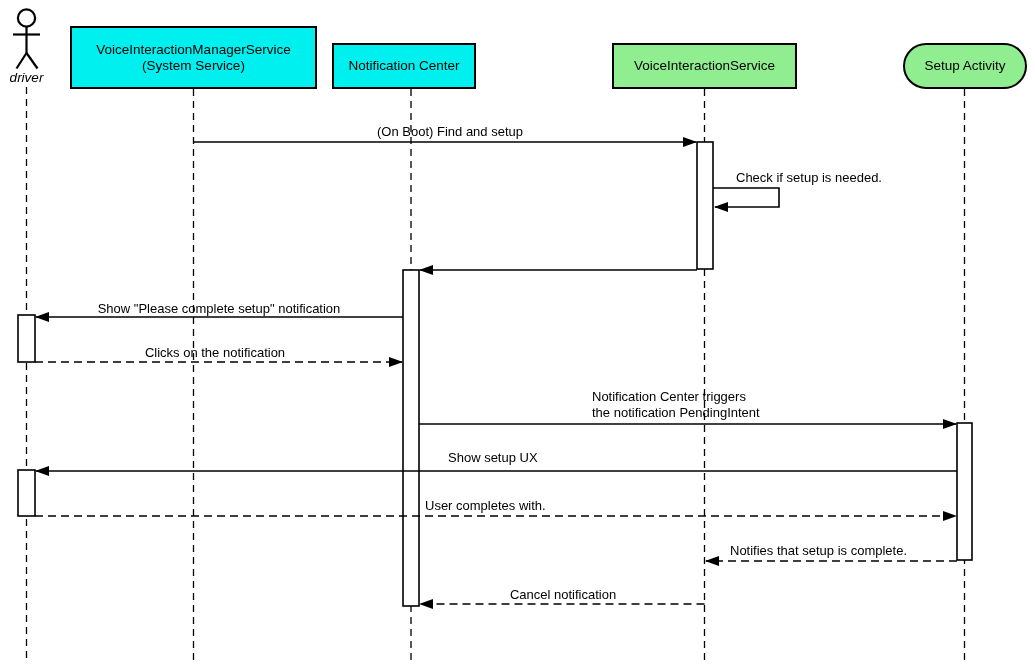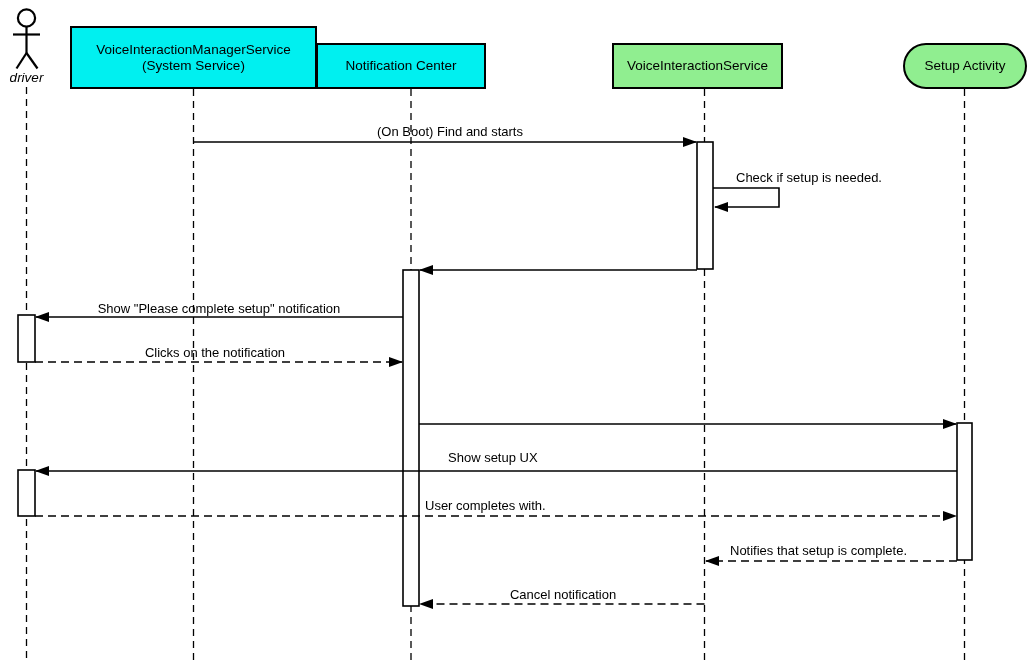--- a/index.html
+++ b/index.html
@@ -95,41 +95,45 @@
       <line x1="35" y1="516" x2="956" y2="516" stroke-dasharray="8,5" marker-end="url(#arr)"></line>
       <line x1="957" y1="561" x2="706" y2="561" stroke-dasharray="8,5" marker-end="url(#arr)"></line>
       <line x1="704.5" y1="604" x2="420" y2="604" stroke-dasharray="8,5" marker-end="url(#arr)"></line>
     </g>
   </svg>
 
   <div class="pbox cyan" style="left:70px; top:26px; width:247px; height:63px;">
     <span>VoiceInteractionManagerService</span>
     <span>(System Service)</span>
   </div>
-  <div class="pbox cyan" style="left:316px; top:43px; width:170px; height:46px;">
+  <div class="pbox cyan" style="left:332px; top:43px; width:144px; height:46px;">
     <span>Notification Center</span>
   </div>
-  <div class="pbox green" style="left:612px; top:43px; width:171px; height:46px;">
+  <div class="pbox green" style="left:612px; top:43px; width:185px; height:46px;">
     <span>VoiceInteractionService</span>
   </div>
   <div class="pbox green" style="left:903px; top:43px; width:124px; height:46px;border-radius:23px;">
     <span>Setup Activity</span>
   </div>
 
   <div class="actor-label" style="left:26.5px; top:70px;font-style:italic;">driver</div>
 
-  <div class="msg-label centered" style="left:450px; top:124px;">(On Boot) Find and starts</div>
+  <div class="msg-label centered" style="left:450px; top:124px;">(On Boot) Find and setup</div>
 
   <div class="msg-label" style="left:736px; top:170px;">Check if setup is needed.</div>
 
 
   <div class="msg-label centered" style="left:219px; top:301px;">Show "Please complete setup" notification</div>
 
   <div class="msg-label centered" style="left:215px; top:345px;text-align:center;">Clicks on the notification</div>
 
+  <div class="msg-label" style="left:592px; top:389px;">
+    <div>Notification Center triggers</div>
+    <div>the notification PendingIntent</div>
+  </div>
 
   <div class="msg-label" style="left:448px; top:450px;">Show setup UX</div>
 
   <div class="msg-label" style="left:425px; top:498px;">User completes with.</div>
 
   <div class="msg-label" style="left:730px; top:543px;">Notifies that setup is complete.</div>
 
   <div class="msg-label centered" style="left:563px; top:587px;">Cancel notification</div>
 
 </div>

